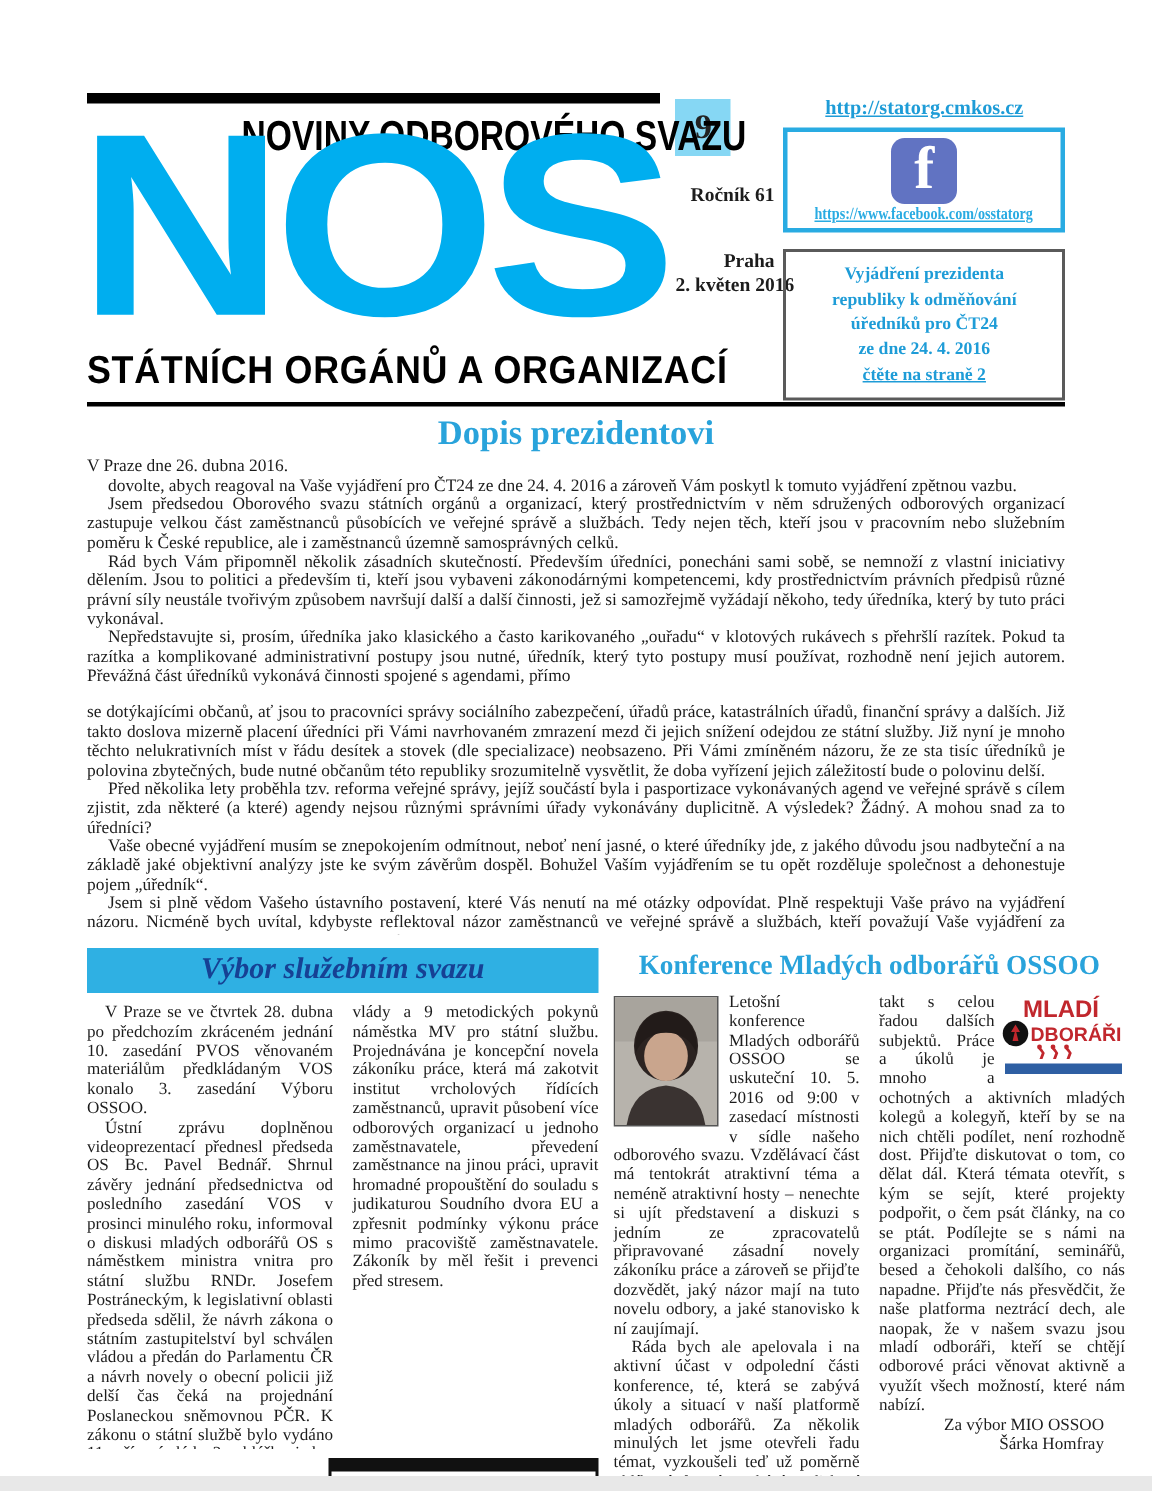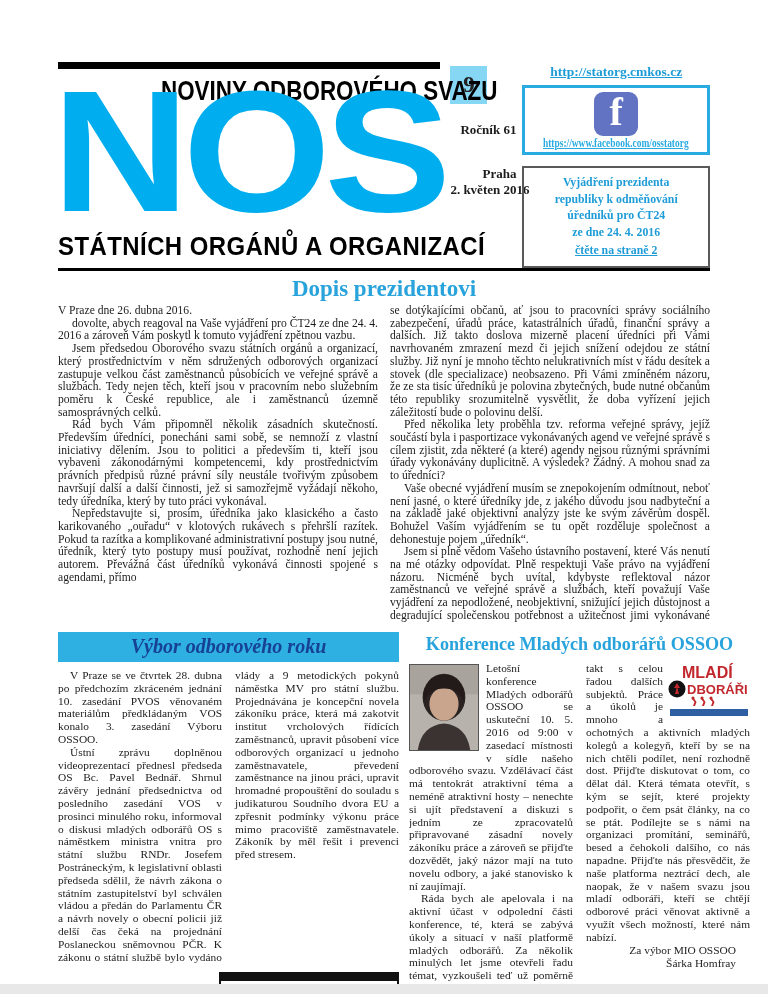--- a/index.html
+++ b/index.html
@@ -69,21 +69,21 @@
   .notice-link {
     display:inline-block; font-weight:bold; font-size:11.8px; line-height:16.5px;
     color:#1E9CD7; text-decoration:underline;text-align:right;
   }
   .rule { height:3px; background:#000; margin-top:2px; }
   
   .letter-title {
     text-align:center; font-size:23px; font-weight:bold; color:#29A3DB;
     margin:5px 0 3px;
   }
-  .letter-cols { display:flex; gap:12px; height:318px; overflow:hidden; }
+  .letter-cols { display:flex; gap:12px; height:318px; overflow:hidden;flex-direction:column; }
   .lcol { flex:1; }
   .body-p {
     font-size:11.6px; line-height:12.7px; text-align:justify; color:#1c1c1c;
   }
   .ind { text-indent:14px; }
   
   .bottom { display:flex; gap:10px; margin-top:9px; height:372px; }
   .half { width:341px; display:flex; flex-direction:column; }
   .band {
     background:#2FB0E3; text-align:center; padding:3px 0 4px; margin-bottom:7px;
@@ -172,21 +172,21 @@
         <p class="body-p ind">Jsem si plně vědom Vašeho ústavního postavení, které Vás nenutí na mé otázky odpovídat. Plně respektuji Vaše právo na vyjádření názoru. Nicméně bych uvítal, kdybyste reflektoval názor zaměstnanců ve veřejné správě a službách, kteří považují Vaše vyjádření za nepodložené, neobjektivní, snižující jejich důstojnost a degradující společenskou potřebnost a užitečnost jimi vykonávané práce.</p>
 
       </div>
     </div>
   </section>
 
   <div class="bottom">
 
     <section class="half">
       <div class="band">
-        <span class="band-title">Výbor odborového roku</span>
+        <span class="band-title">Výbor služebním svazu</span>
       </div>
       <div class="small-cols">
         <div class="scol">
           <p class="small-p ind">V Praze se ve čtvrtek 28. dubna po předchozím zkráceném jednání 10. zasedání PVOS věnovaném materiálům předkládaným VOS konalo 3. zasedání Výboru OSSOO.</p>
           <p class="small-p ind">Ústní zprávu doplněnou videoprezentací přednesl předseda OS Bc. Pavel Bednář. Shrnul závěry jednání předsednictva od posledního zasedání VOS v prosinci minulého roku, informoval o diskusi mladých odborářů OS s náměstkem ministra vnitra pro státní službu RNDr. Josefem Postráneckým, k legislativní oblasti předseda sdělil, že návrh zákona o státním zastupitelství byl schválen vládou a předán do Parlamentu ČR a návrh novely o obecní policii již delší čas čeká na projednání Poslaneckou sněmovnou PČR. K zákonu o státní službě bylo vydáno 11 nařízení vlády, 2 vyhlášky, jedno usnesení</p>
         </div>
         <div class="scol">
           <p class="small-p">vlády a 9 metodických pokynů náměstka MV pro státní službu. Projednávána je koncepční novela zákoníku práce, která má zakotvit institut vrcholových řídících zaměstnanců, upravit působení více odborových organizací u jednoho zaměstnavatele, převedení zaměstnance na jinou práci, upravit hromadné propouštění do souladu s judikaturou Soudního dvora EU a zpřesnit podmínky výkonu práce mimo pracoviště zaměstnavatele. Zákoník by měl řešit i prevenci před stresem.</p>
         </div>
       </div>

